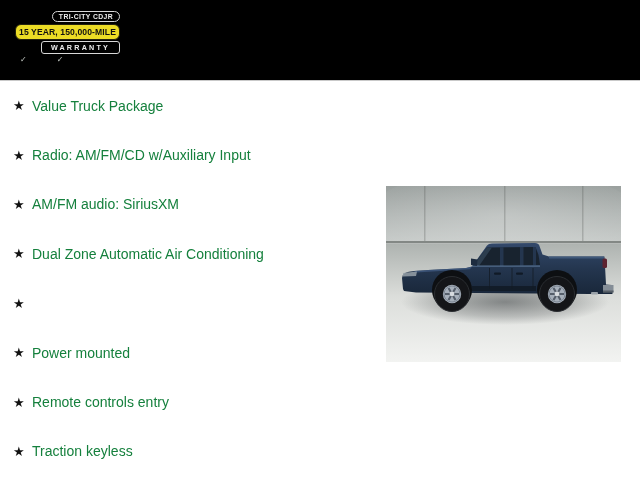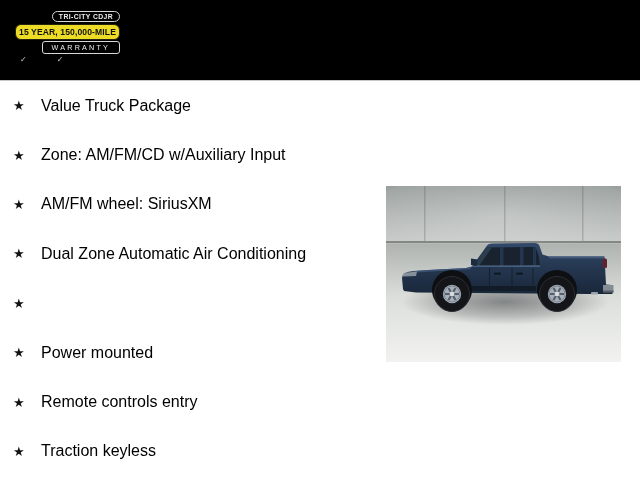--- a/index.html
+++ b/index.html
@@ -25,31 +25,31 @@
     color:#ececec;font-size:6.8px;font-weight:700;letter-spacing:.4px;white-space:nowrap;
     background:#000;
   }
   .badge-mid{
     background:#ecdc25;border:1px solid #23220d;border-radius:6px;
     padding:2px 3px;margin:1.5px 0;
     color:#101010;font-weight:700;font-size:8.6px;white-space:nowrap;letter-spacing:.1px;
   }
   .badge-bot{
     border:1px solid #d8d8d8;border-radius:3px;padding:1px 9px;
-    color:#ececec;font-size:7.2px;font-weight:400;letter-spacing:2.2px;white-space:nowrap;
+    color:#ececec;font-size:7.2px;font-weight:700;letter-spacing:2.2px;white-space:nowrap;
   }
   .badge-checks{
     align-self:flex-start;display:flex;gap:30px;margin:2px 0 0 -2px;
   }
   .badge-checks .check{color:#c6ccc6;font-size:8px;line-height:1;}
   
   .list{position:absolute;top:81px;left:0;width:384px;}
   .item{display:flex;align-items:center;height:49.4px;padding-left:13px;}
   .star{flex:none;width:19px;font-size:13px;color:#111111;line-height:1;}
-  .item-text{font-size:16px;color:#000000;line-height:1;white-space:nowrap;margin-left:9px;}
+  .item-text{font-size:14px;color:#15803d;line-height:1;white-space:nowrap;}
   
   .photo{position:absolute;left:386px;top:186px;width:235px;height:176px;}
   .photo svg{display:block;width:235px;height:176px;}
 </style>
 </head>
 <body>
 
 <div class="page">
 
   <div class="header">
@@ -64,25 +64,25 @@
     </div>
   </div>
 
   <div class="list">
     <div class="item">
       <span class="star">★</span>
       <span class="item-text">Value Truck Package</span>
     </div>
     <div class="item">
       <span class="star">★</span>
-      <span class="item-text">Zone: AM/FM/CD w/Auxiliary Input</span>
+      <span class="item-text">Radio: AM/FM/CD w/Auxiliary Input</span>
     </div>
     <div class="item">
       <span class="star">★</span>
-      <span class="item-text">AM/FM wheel: SiriusXM</span>
+      <span class="item-text">AM/FM audio: SiriusXM</span>
     </div>
     <div class="item">
       <span class="star">★</span>
       <span class="item-text">Dual Zone Automatic Air Conditioning</span>
     </div>
     <div class="item">
       <span class="star">★</span>
     </div>
     <div class="item">
       <span class="star">★</span>

